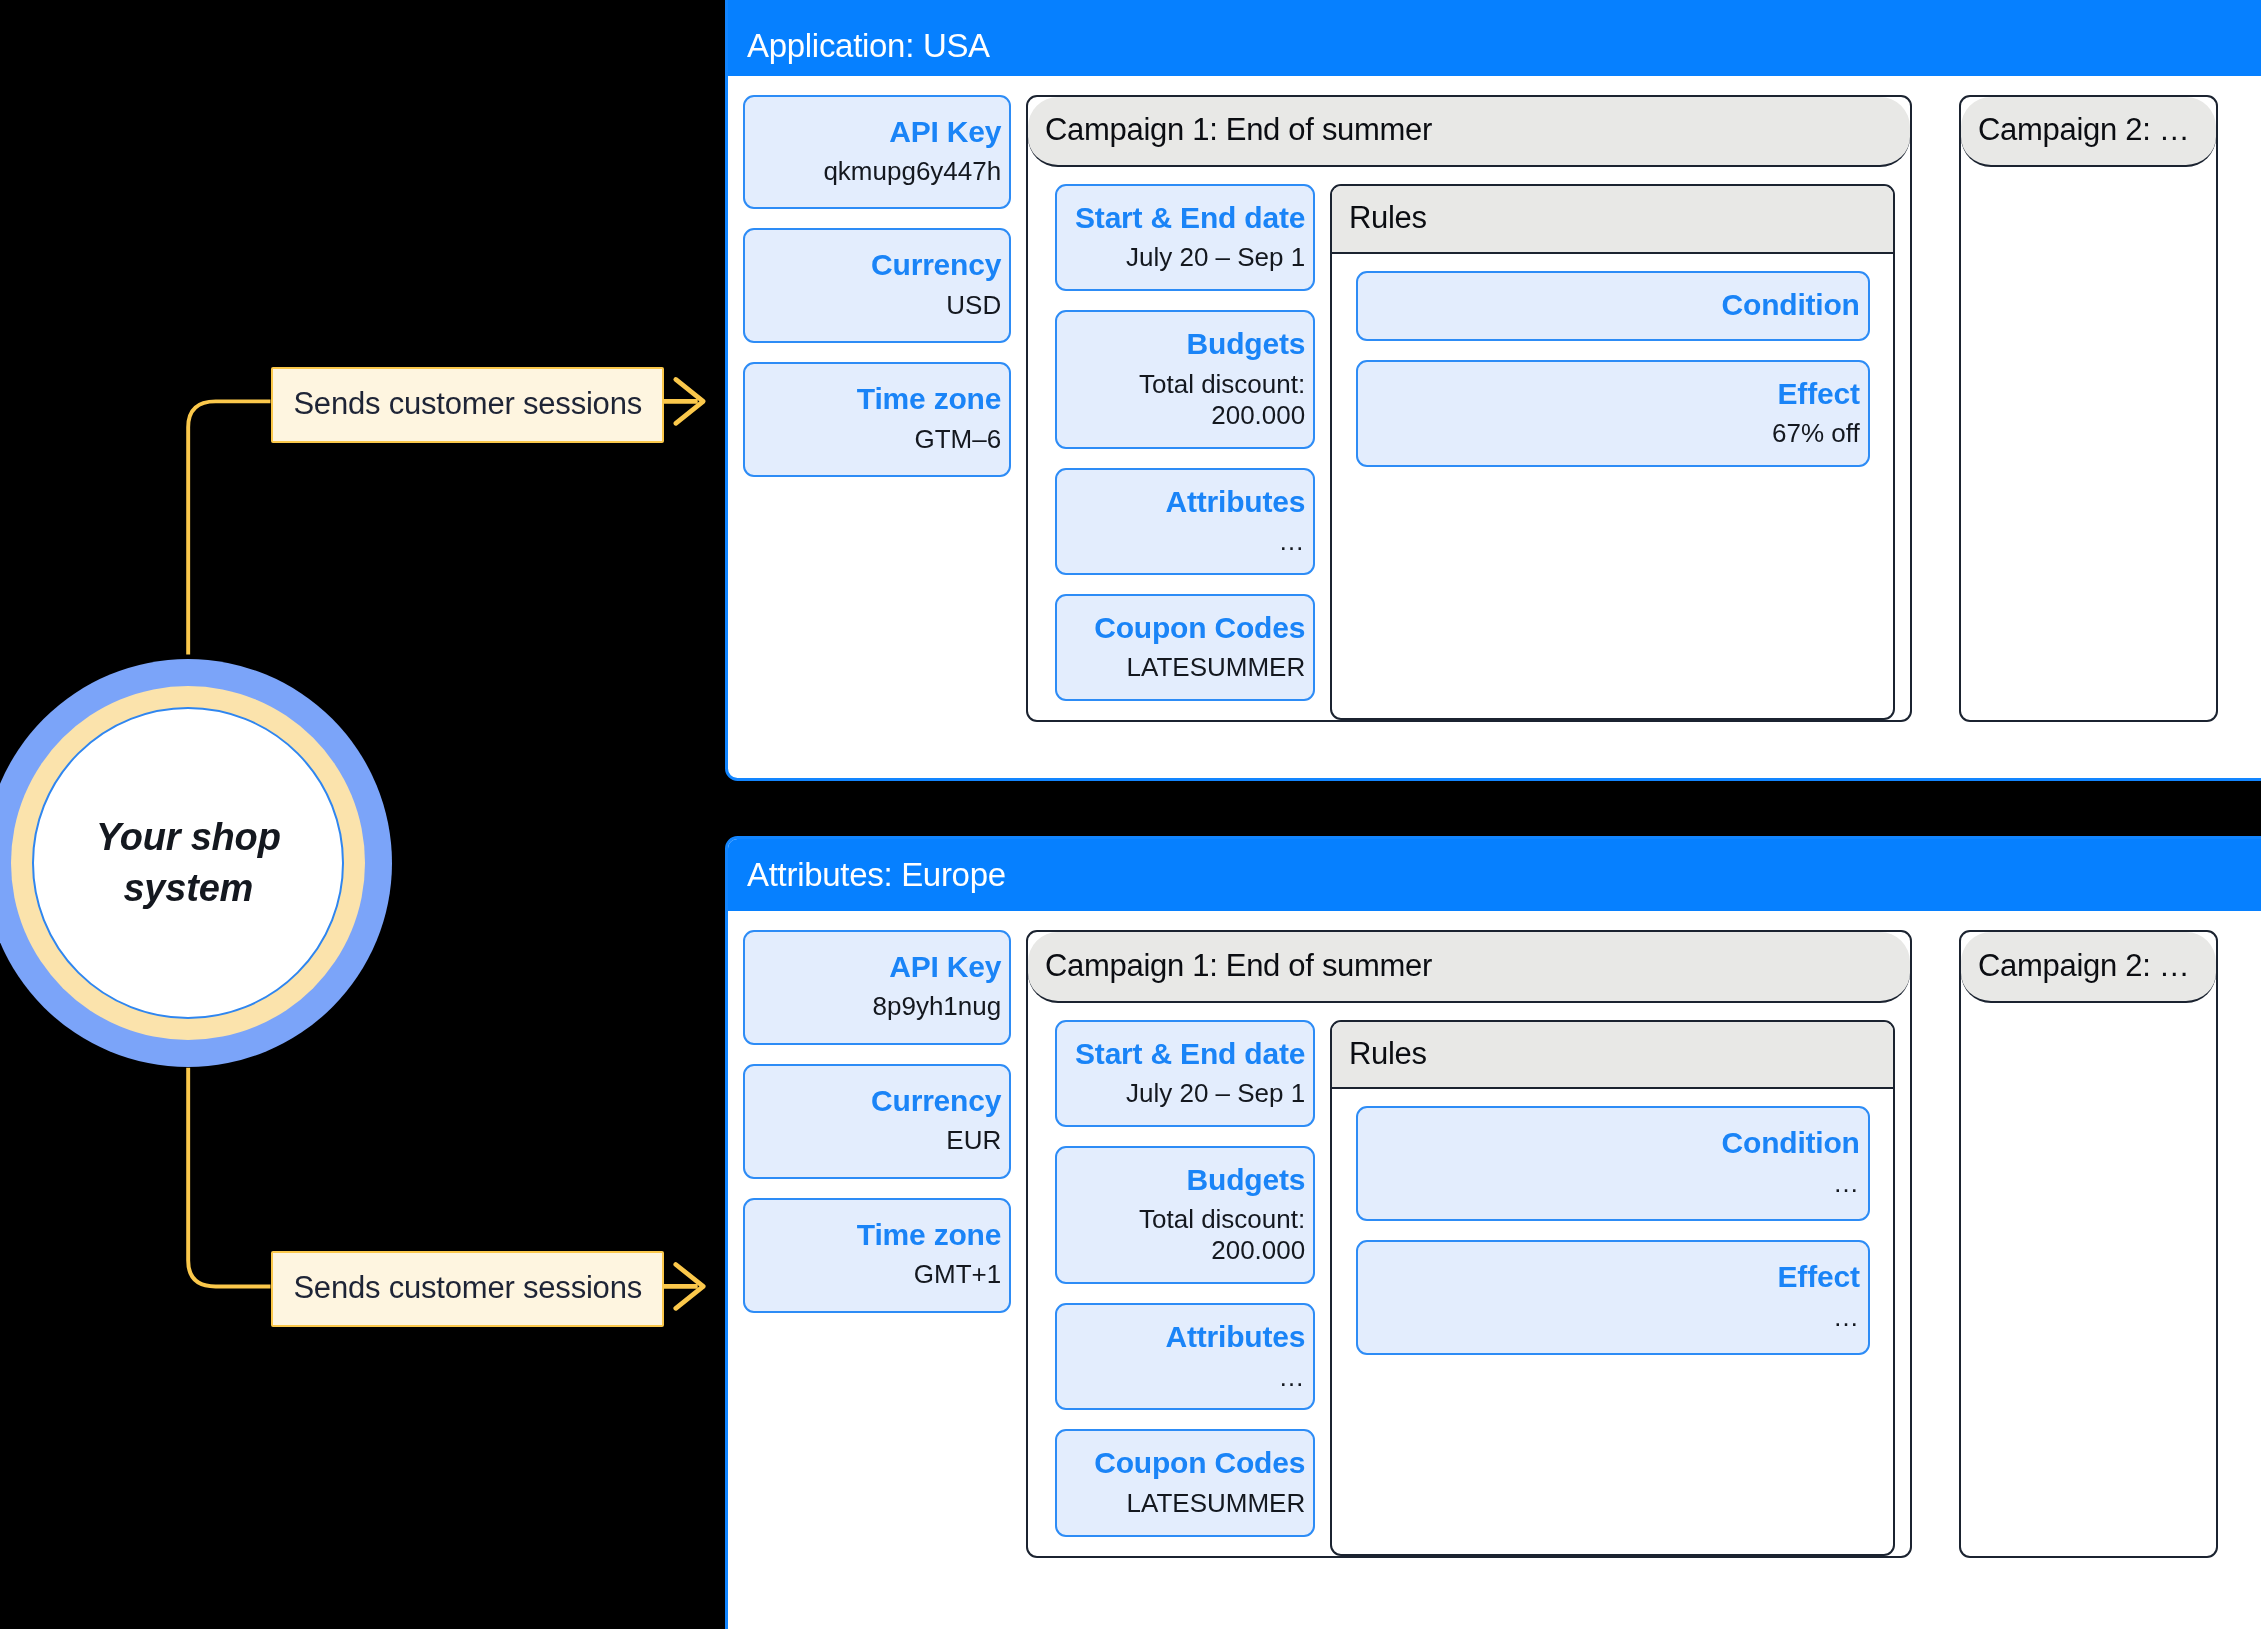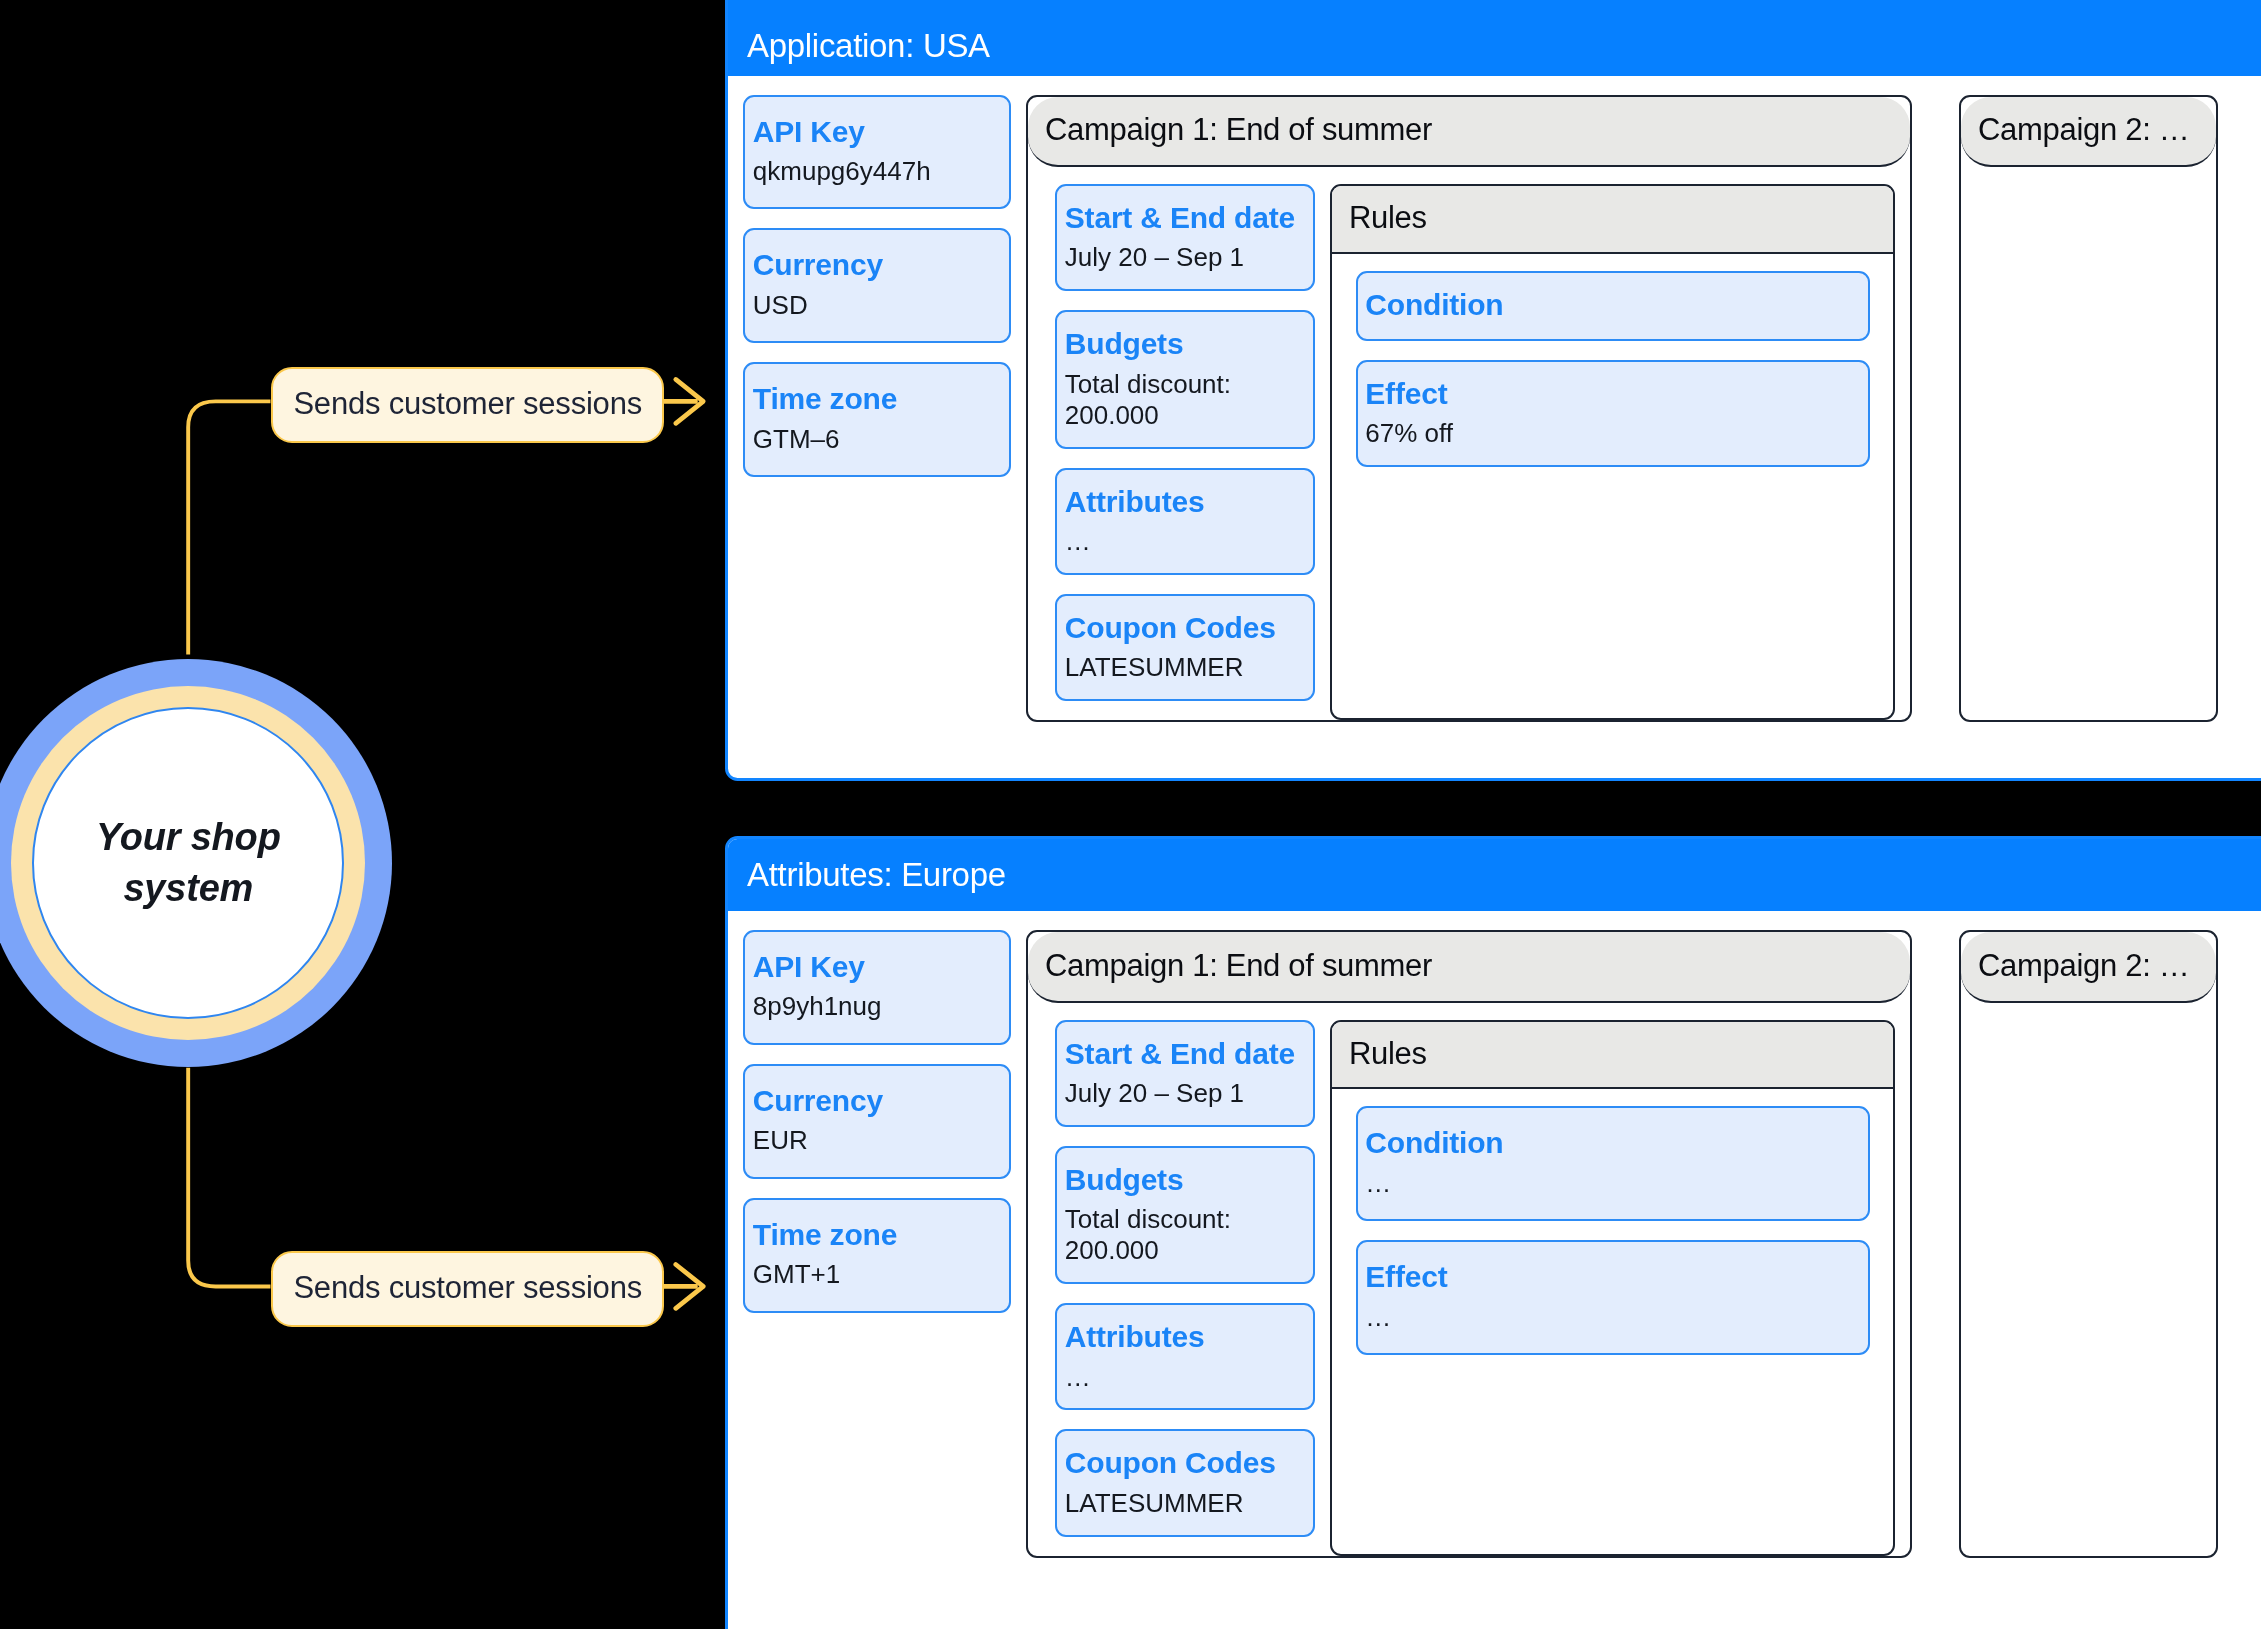--- a/index.html
+++ b/index.html
@@ -34,21 +34,21 @@
   }
   .shop-label {
     font-size:38px; font-weight:700; color:#14181F;
     line-height:1.35; letter-spacing:-0.2px;font-style:italic;
   }
 
   .flow-label {
     position:absolute;
     background:#FEF5E0;
     border:2.4px solid #FBC84B;
-    border-radius:21px;
+    border-radius:2px;
     padding:17px 20.4px 19px 20.4px;
     font-size:31px; font-weight:400;
     color:#1E2436;
     white-space:nowrap;
     letter-spacing:-0.2px;
   }
   #flow-label-1 { left:271px; top:367px; }
   #flow-label-2 { left:271px; top:1251px; }
 
   .flow-svg { position:absolute; left:0; top:0; width:784px; height:1629px; pointer-events:none; }
@@ -85,21 +85,21 @@
   .settings-col {
     width:298px;
     flex:0 0 298px;
     padding-left:15px;
     padding-right:15px;
   }
   .info-box {
     background:#E3EDFD;
     border:2.4px solid #2D8CF6;
     border-radius:11px;
-    text-align:left;
+    text-align:right;
     padding:14px 7.8px 15.7px 7.8px;
     margin-bottom:19px;
   }
   .info-box.tall { padding:17px 7.8px 20.4px 7.8px; }
   .info-title {
     color:#1A84F7;
     font-size:30px; font-weight:700;
     letter-spacing:-0.2px;
     line-height:1.2;
   }

